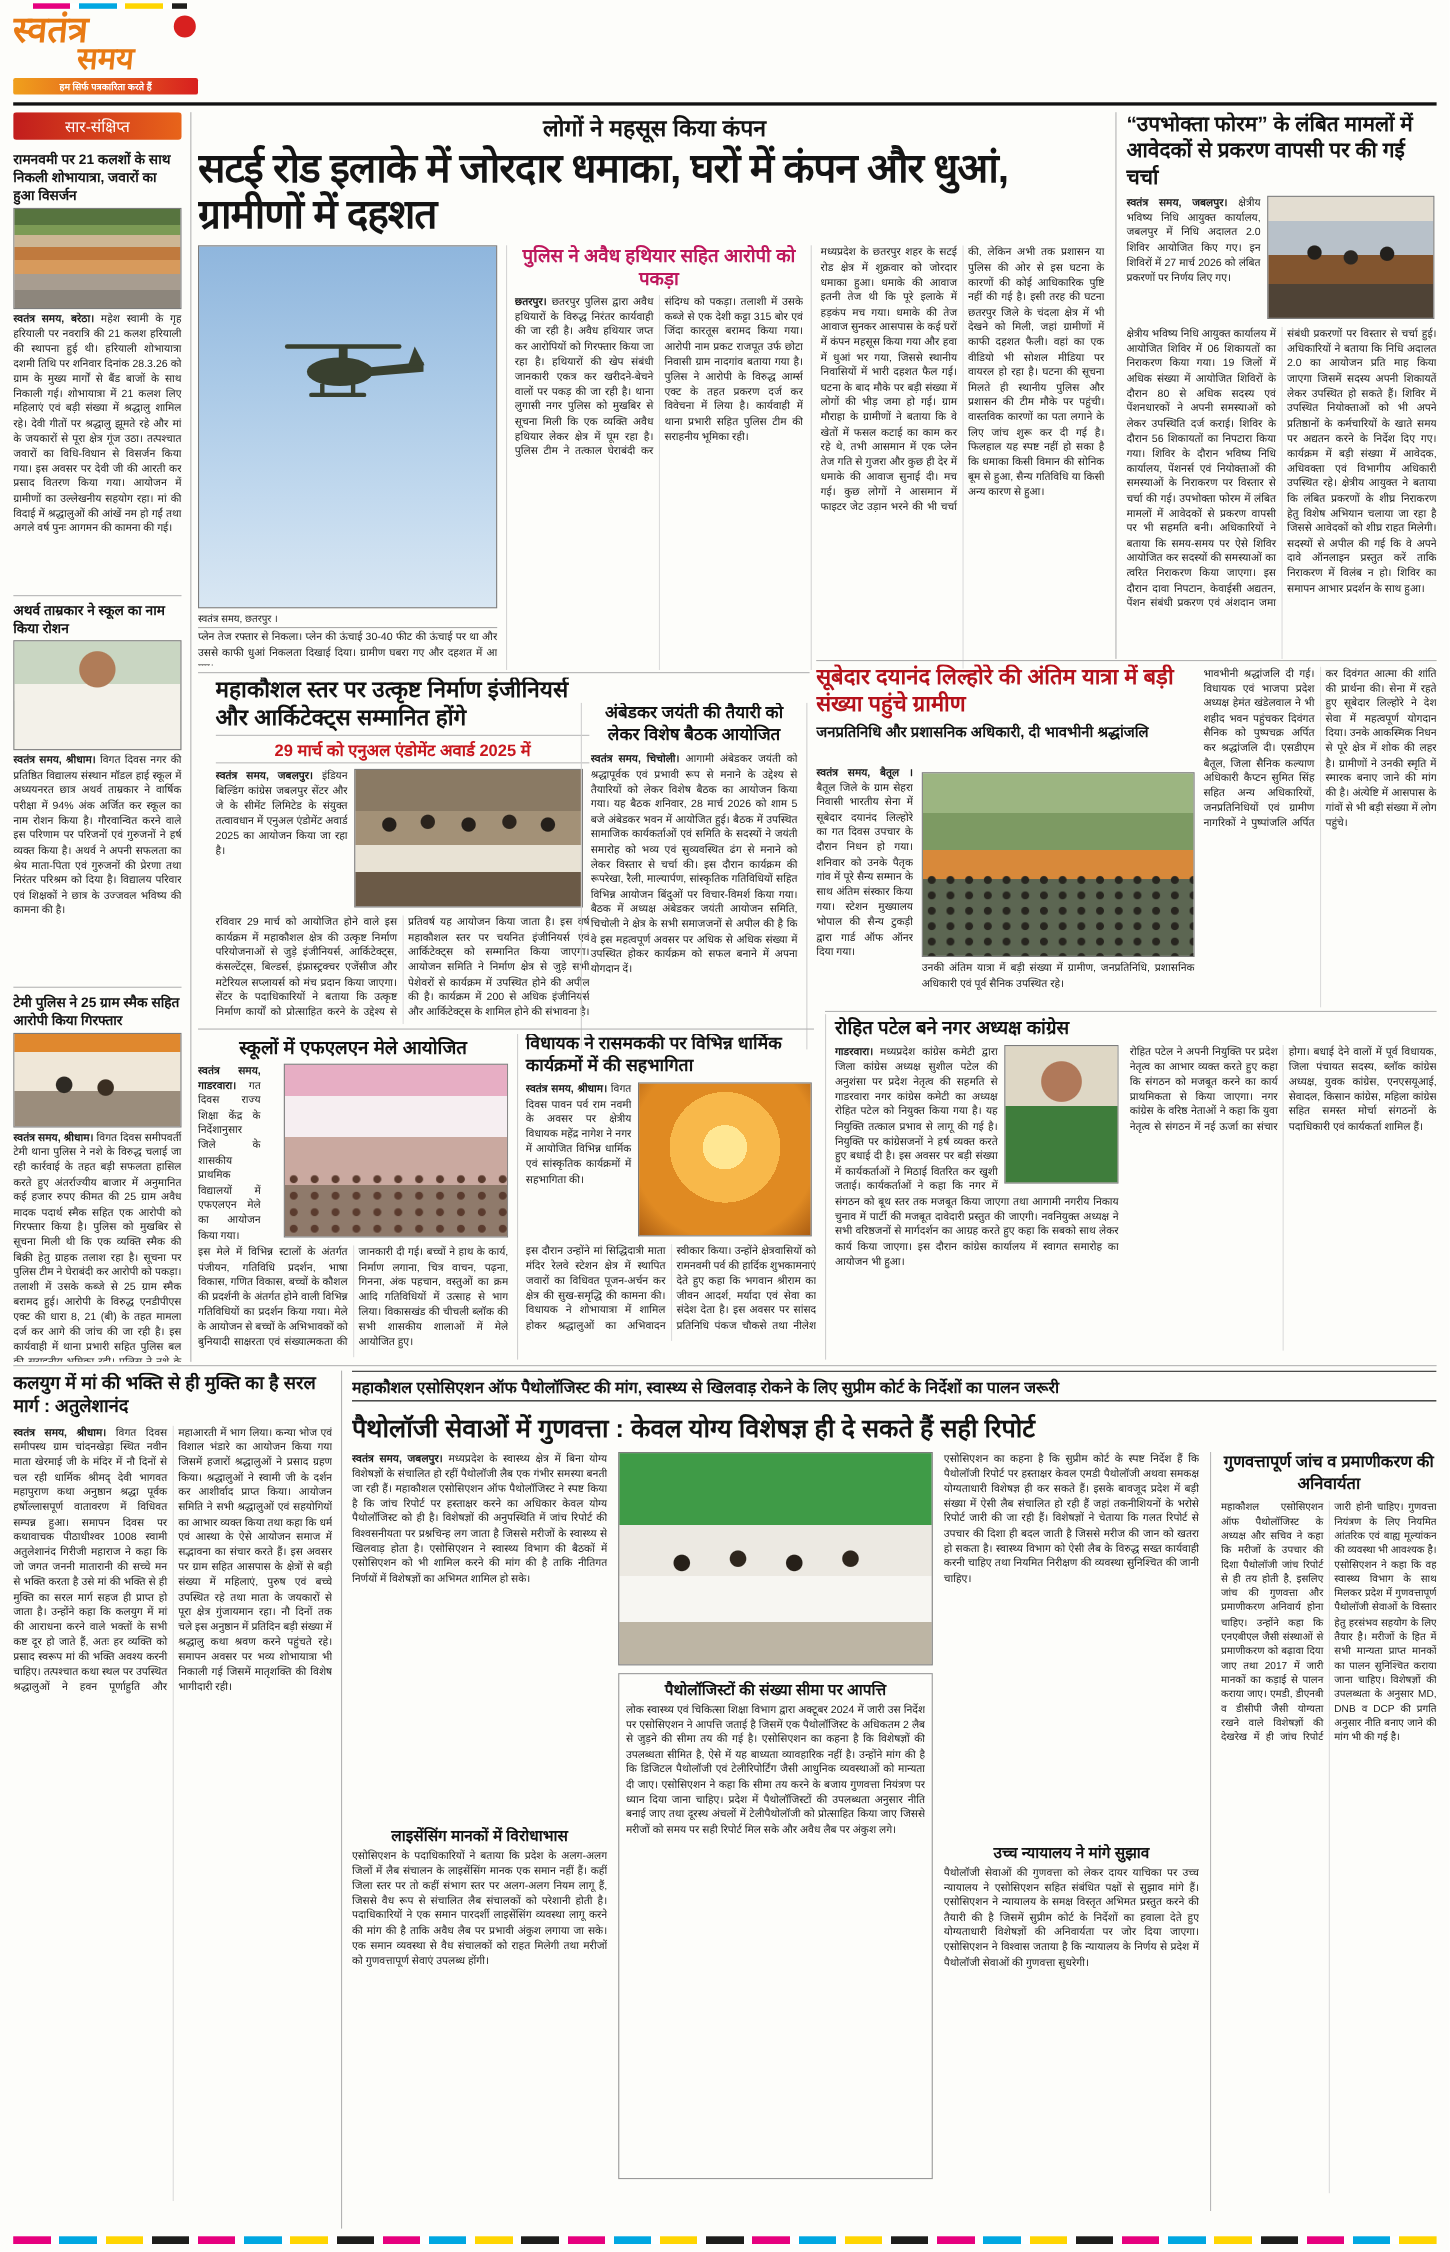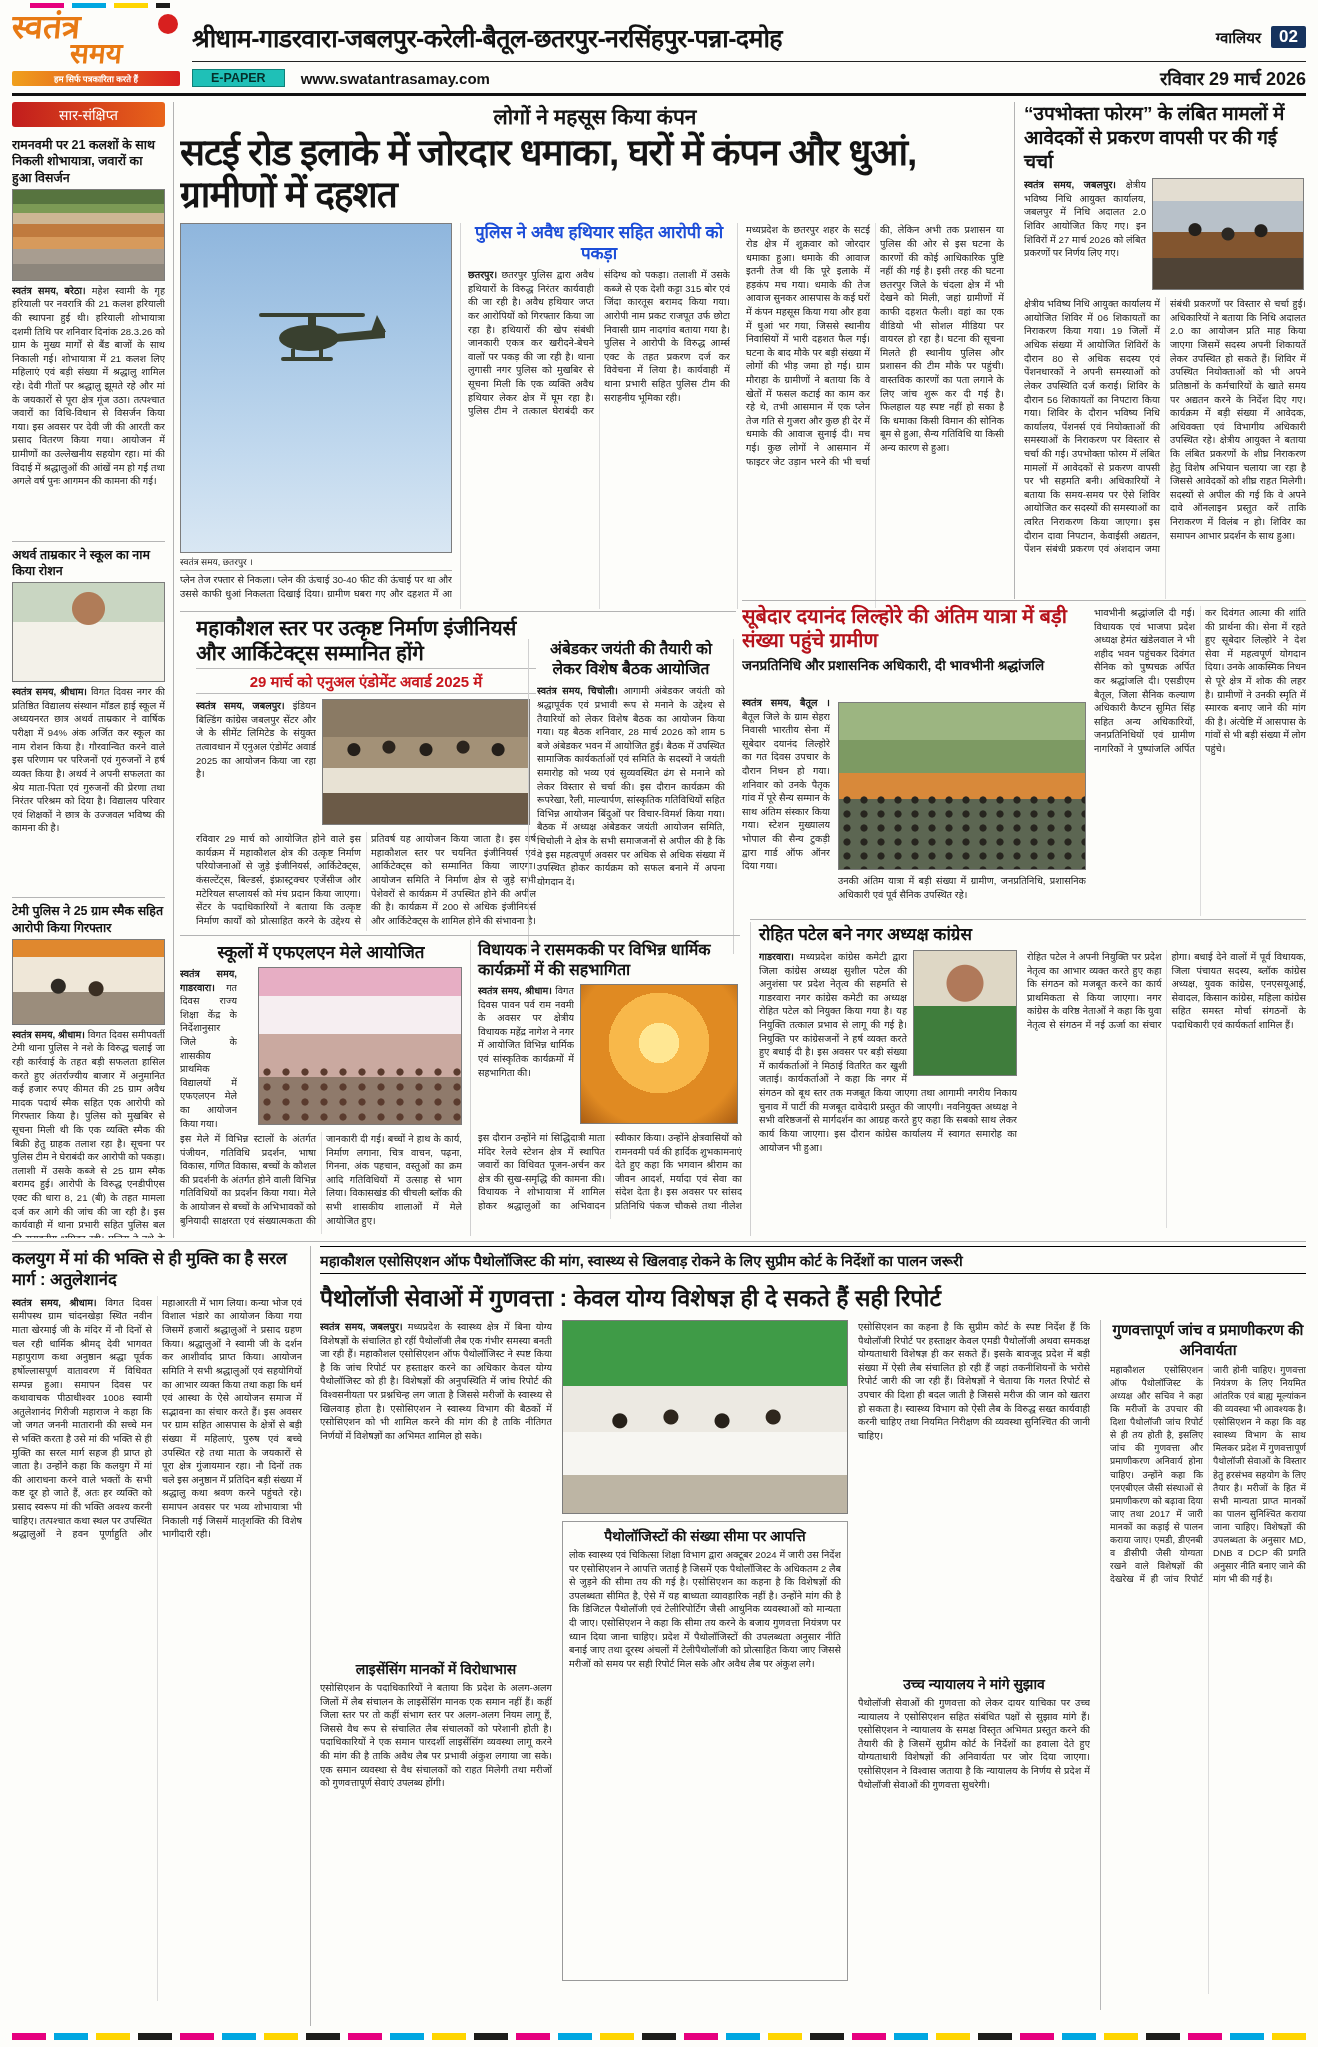--- a/index.html
+++ b/index.html
@@ -28,21 +28,21 @@
   .mast-date{margin-left:auto;font-weight:800;font-size:18px}
   
   .body-txt{font-size:9.6px;line-height:1.42;text-align:justify;color:#1b1b1b;overflow:hidden}
   .dateline{font-weight:bold}
   .cols2{columns:2;column-gap:10px;column-rule:1px solid #dcdcdc}
   .pcap{font-size:9px;color:#222;padding:2px 0;border-bottom:1px solid #aaa;margin-bottom:2px}
   .photo{position:relative;border:1px solid #7c7c7c;overflow:hidden;flex:none}
   
   .kicker{text-align:center;font-size:21px;font-weight:800;margin-bottom:2px}
   .lead-head{font-size:37px;font-weight:800;line-height:1.14;letter-spacing:-1px;margin-bottom:7px}
-  .sub-red{color:#1d4ed8;font-size:17px;font-weight:800;line-height:1.2;text-align:center;margin-bottom:4px;padding:0 4px}
+  .sub-red{color:#be185d;font-size:17px;font-weight:800;line-height:1.2;text-align:center;margin-bottom:4px;padding:0 4px}
   .forum-head{font-size:19px;font-weight:800;line-height:1.25}
   .h-20{font-size:20.5px;font-weight:800;line-height:1.2}
   .award-sub{color:#c8161c;font-size:15px;font-weight:800;text-align:center;border-top:1px solid #bbb;border-bottom:1px solid #bbb;padding:2px 0;margin-top:3px}
   .amb-head{font-size:15.5px;font-weight:800;line-height:1.3;text-align:center}
   .sub-maroon{color:#b5121b;font-size:20px;font-weight:800;line-height:1.2}
   .h-17c{font-size:17px;font-weight:800;text-align:center}
   .h-16{font-size:16px;font-weight:800;line-height:1.25}
   .h-19{font-size:17px;font-weight:800}
   .kal-head{font-size:16.5px;font-weight:800;line-height:1.3;margin-bottom:5px}
   .briefs-head{background:linear-gradient(90deg,#c21d1d,#e8641a);color:#fff;text-align:center;font-weight:400;font-size:14px;padding:3px 0;border-radius:3px;margin-bottom:5px}
@@ -78,32 +78,20 @@
 <div class="page">
 
   <div class="strip" style="left:30px;top:3px;width:140px;height:5px"></div>
 
   <header class="abs masthead">
     <div class="logo-wrap">
       <div class="logo-l1">स्वतंत्र</div>
       <div class="logo-l2">समय</div>
       <div class="logo-emblem"></div>
       <div class="logo-ribbon">हम सिर्फ पत्रकारिता करते हैं</div>
-    </div>
-    <div class="mast-mid">
-      <div class="cities-row">
-        <span class="cities">श्रीधाम-गाडरवारा-जबलपुर-करेली-बैतूल-छतरपुर-नरसिंहपुर-पन्ना-दमोह</span>
-        <span class="edition">ग्वालियर</span>
-        <span class="pageno">02</span>
-      </div>
-      <div class="mast-row2">
-        <span class="epaper">E-PAPER</span>
-        <span class="website">www.swatantrasamay.com</span>
-        <span class="mast-date">रविवार 29 मार्च 2026</span>
-      </div>
     </div>
   </header>
 
   <section class="story" style="left:12px;top:102px;width:162px;height:1136px;border-right:1px solid #b3b3b3;padding-right:8px">
     <div class="briefs-head">सार-संक्षिप्त</div>
     <article class="brief">
       <h3 class="bh">रामनवमी पर 21 कलशों के साथ निकली शोभायात्रा, जवारों का हुआ विसर्जन</h3>
       <div class="photo ph-brief1" style="height:92px;margin-bottom:3px"></div>
       <p class="body-txt" style="height:250px"><b class="dateline">स्वतंत्र समय, बरेठा।</b> <span>महेश स्वामी के गृह हरियाली पर नवरात्रि की 21 कलश हरियाली की स्थापना हुई थी। हरियाली शोभायात्रा दशमी तिथि पर शनिवार दिनांक 28.3.26 को ग्राम के मुख्य मार्गों से बैंड बाजों के साथ निकाली गई। शोभायात्रा में 21 कलश लिए महिलाएं एवं बड़ी संख्या में श्रद्धालु शामिल रहे। देवी गीतों पर श्रद्धालु झूमते रहे और मां के जयकारों से पूरा क्षेत्र गूंज उठा। तत्पश्चात जवारों का विधि-विधान से विसर्जन किया गया। इस अवसर पर देवी जी की आरती कर प्रसाद वितरण किया गया। आयोजन में ग्रामीणों का उल्लेखनीय सहयोग रहा। मां की विदाई में श्रद्धालुओं की आंखें नम हो गईं तथा अगले वर्ष पुनः आगमन की कामना की गई।</span></p>
     </article>

